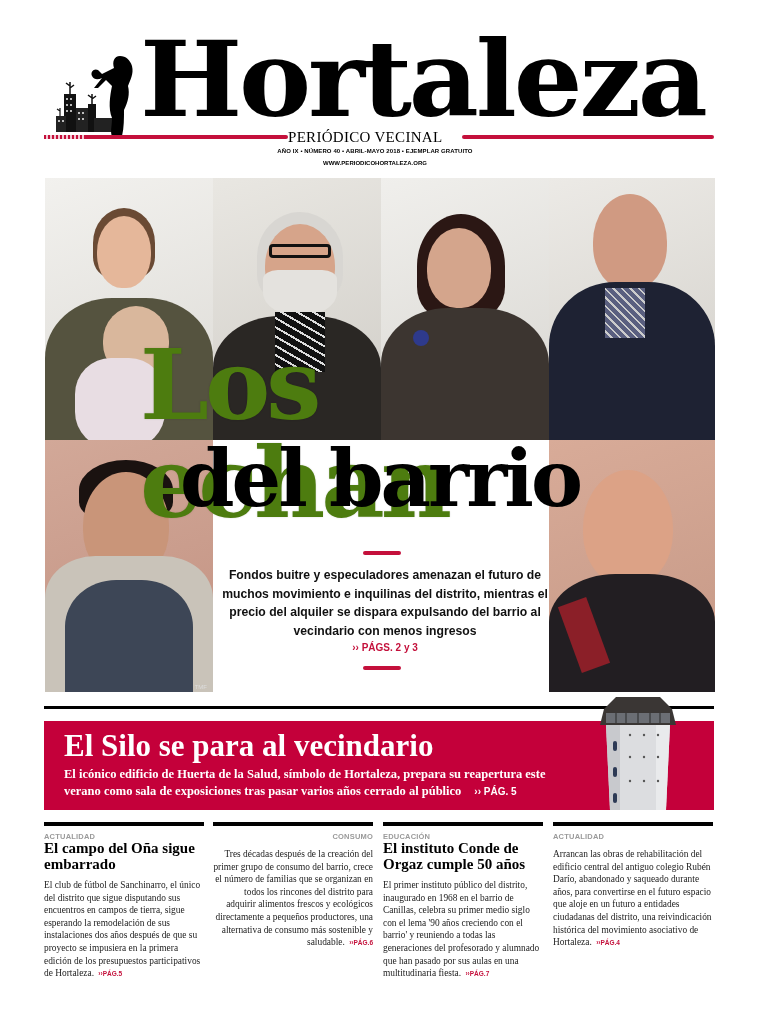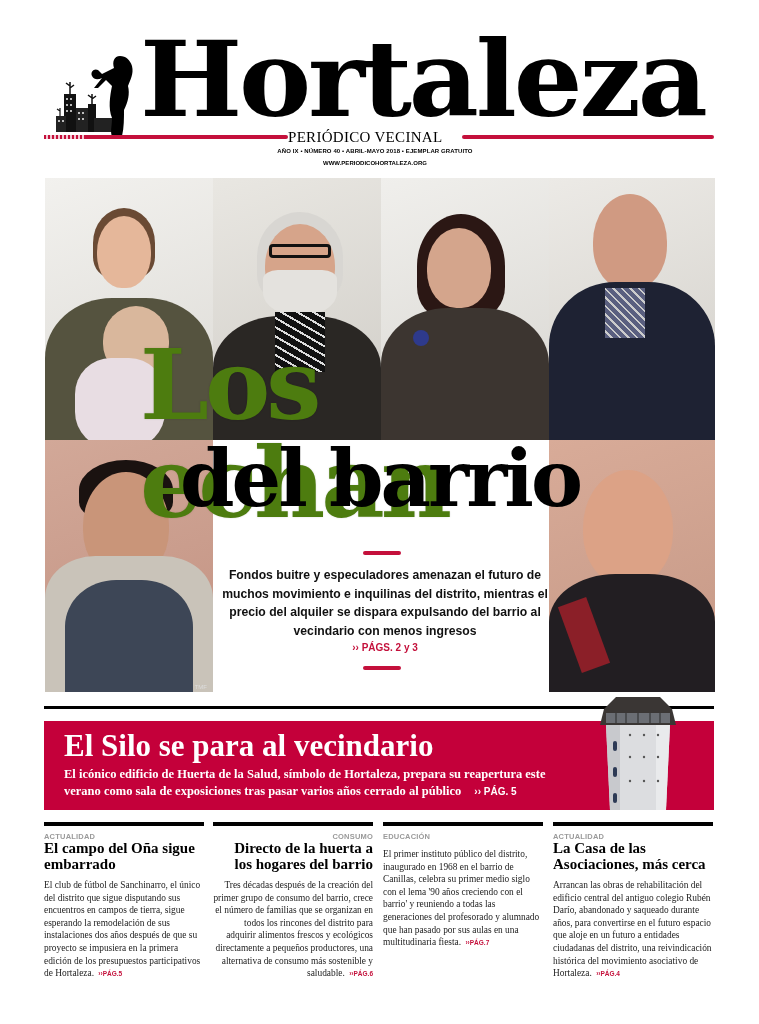--- a/index.html
+++ b/index.html
@@ -182,26 +182,25 @@
 
 <div class="abs col" style="left:44px;">
   <div class="rule"></div>
   <div class="kicker">ACTUALIDAD</div>
   <div class="title">El campo del Oña sigue embarrado</div>
   <div class="body"><span>El club de fútbol de Sanchinarro, el único del distrito que sigue disputando sus encuentros en campos de tierra, sigue esperando la remodelación de sus instalaciones dos años después de que su proyecto se impusiera en la primera edición de los presupuestos participativos de Hortaleza.</span> <span class="ref">››PÁG.5</span></div>
 </div>
 <div class="abs col" style="left:213px;text-align:right;">
   <div class="rule"></div>
   <div class="kicker">CONSUMO</div>
-  <div class="title">Directo de la huerta a los hogares del barrio</div>
   <div class="body"><span>Tres décadas después de la creación del primer grupo de consumo del barrio, crece el número de familias que se organizan en todos los rincones del distrito para adquirir alimentos frescos y ecológicos directamente a pequeños productores, una alternativa de consumo más sostenible y saludable.</span> <span class="ref">››PÁG.6</span></div>
 </div>
 <div class="abs col" style="left:383px;">
   <div class="rule"></div>
   <div class="kicker">EDUCACIÓN</div>
+  <div class="title">El instituto Conde de Orgaz cumple 50 años</div>
   <div class="body"><span>El primer instituto público del distrito, inaugurado en 1968 en el barrio de Canillas, celebra su primer medio siglo con el lema '90 años creciendo con el barrio' y reuniendo a todas las generaciones del profesorado y alumnado que han pasado por sus aulas en una multitudinaria fiesta.</span> <span class="ref">››PÁG.7</span></div>
 </div>
 <div class="abs col" style="left:553px;">
   <div class="rule"></div>
   <div class="kicker">ACTUALIDAD</div>
-  <div class="title">La Casa de las Asociaciones, más cerca</div>
   <div class="body"><span>Arrancan las obras de rehabilitación del edificio central del antiguo colegio Rubén Darío, abandonado y saqueado durante años, para convertirse en el futuro espacio que aloje en un futuro a entidades ciudadanas del distrito, una reivindicación histórica del movimiento asociativo de Hortaleza.</span> <span class="ref">››PÁG.4</span></div>
 </div>
 
 </body></html>

